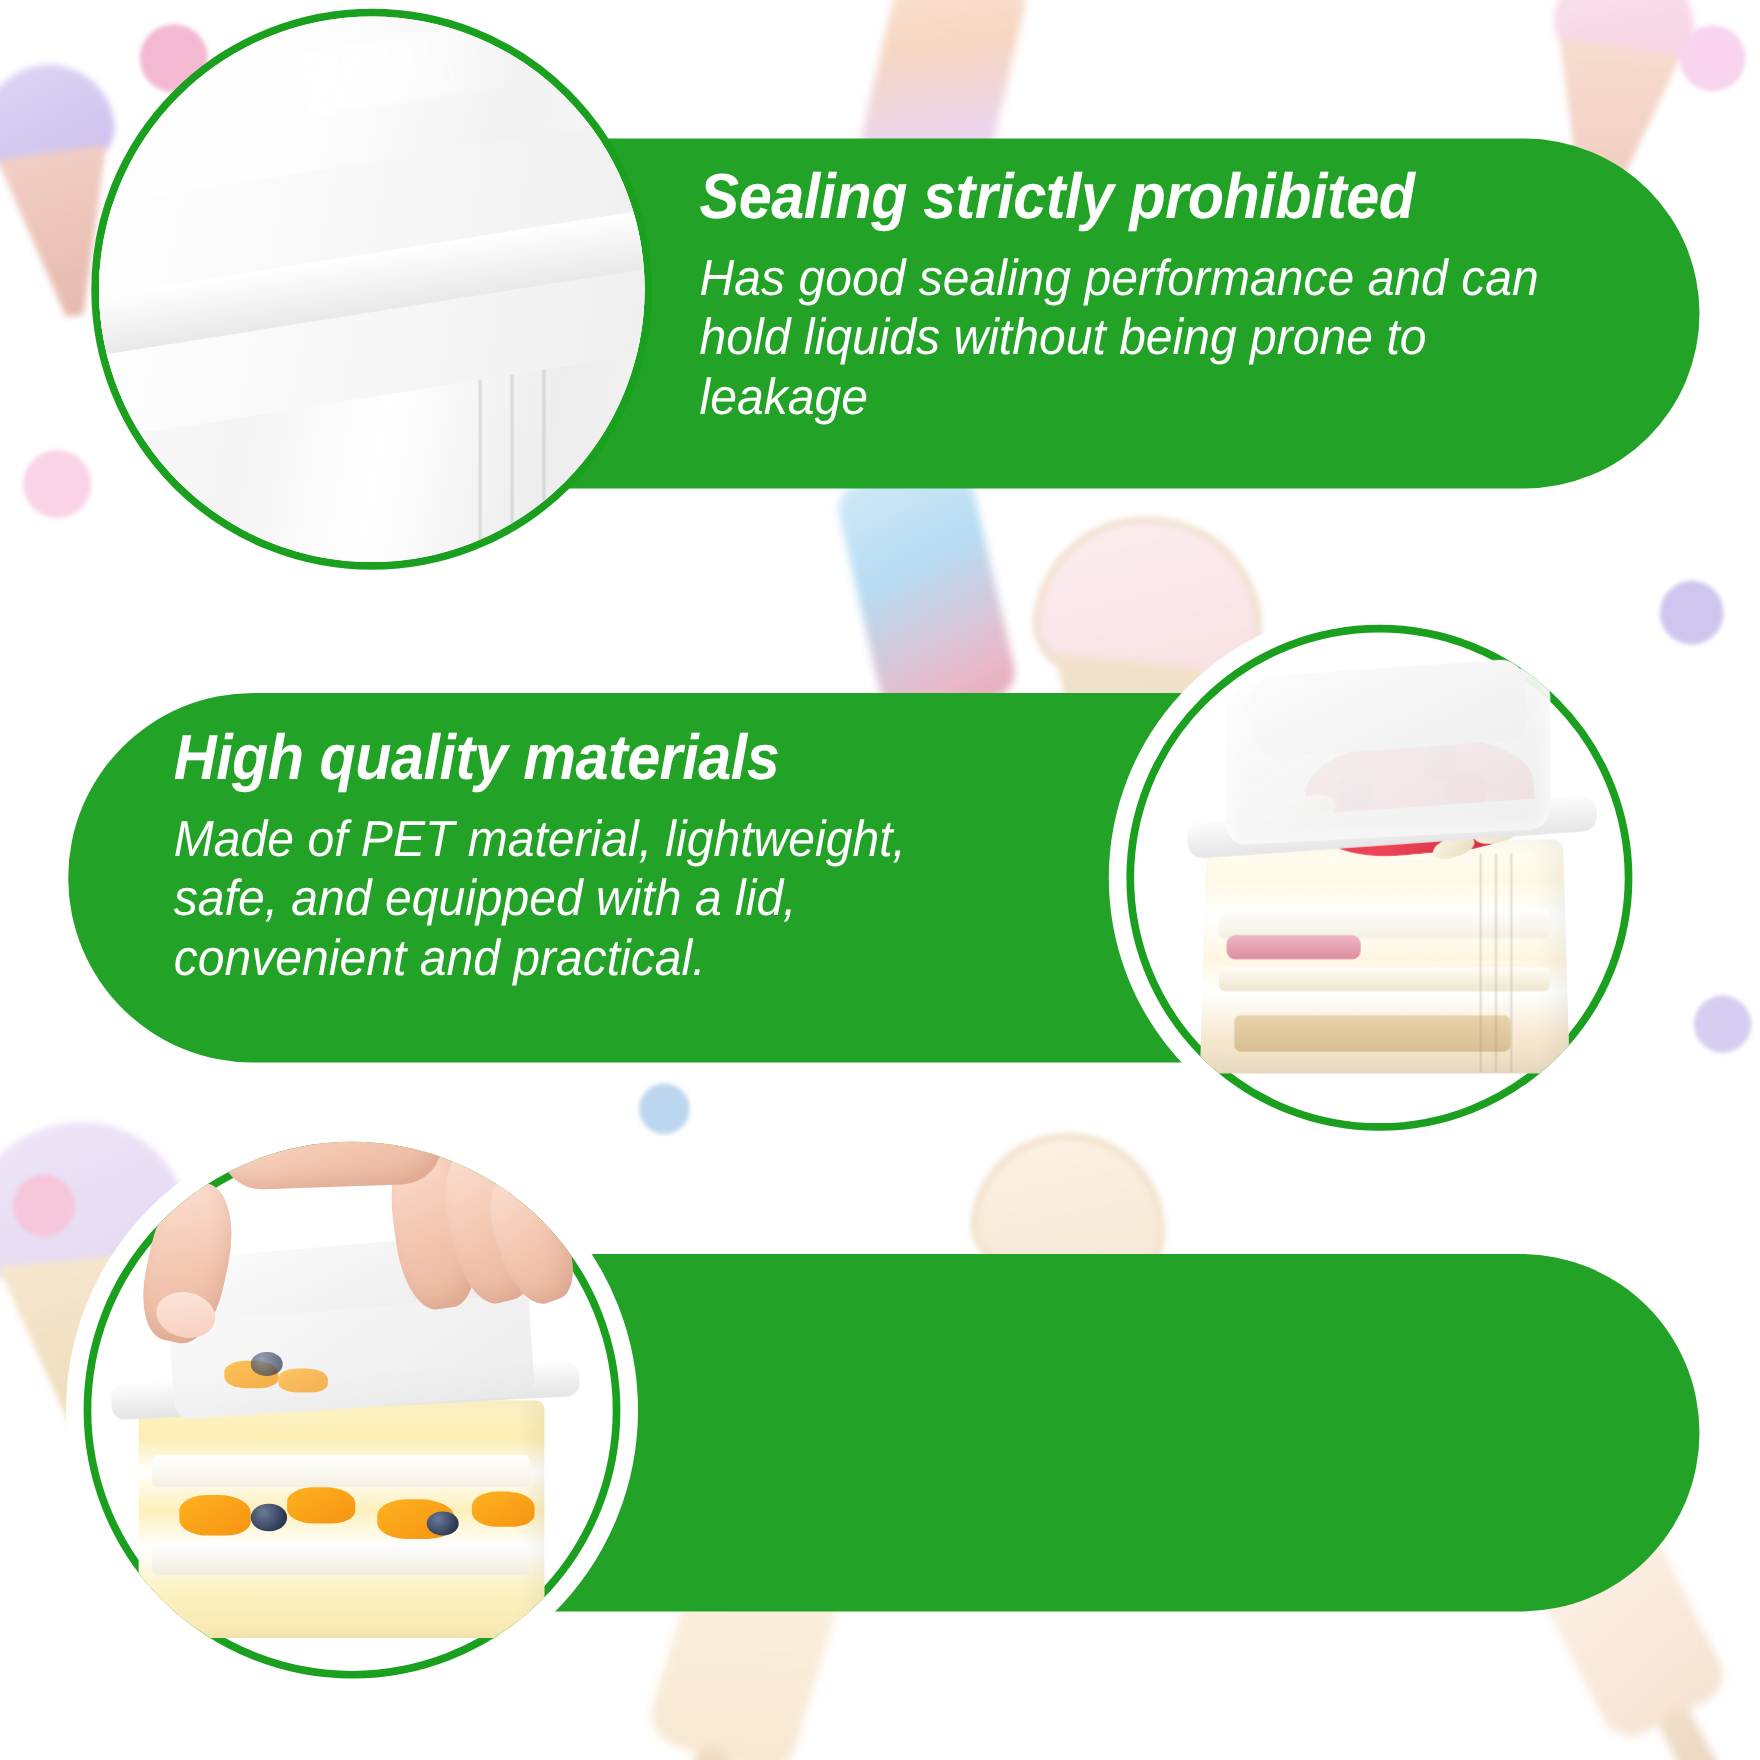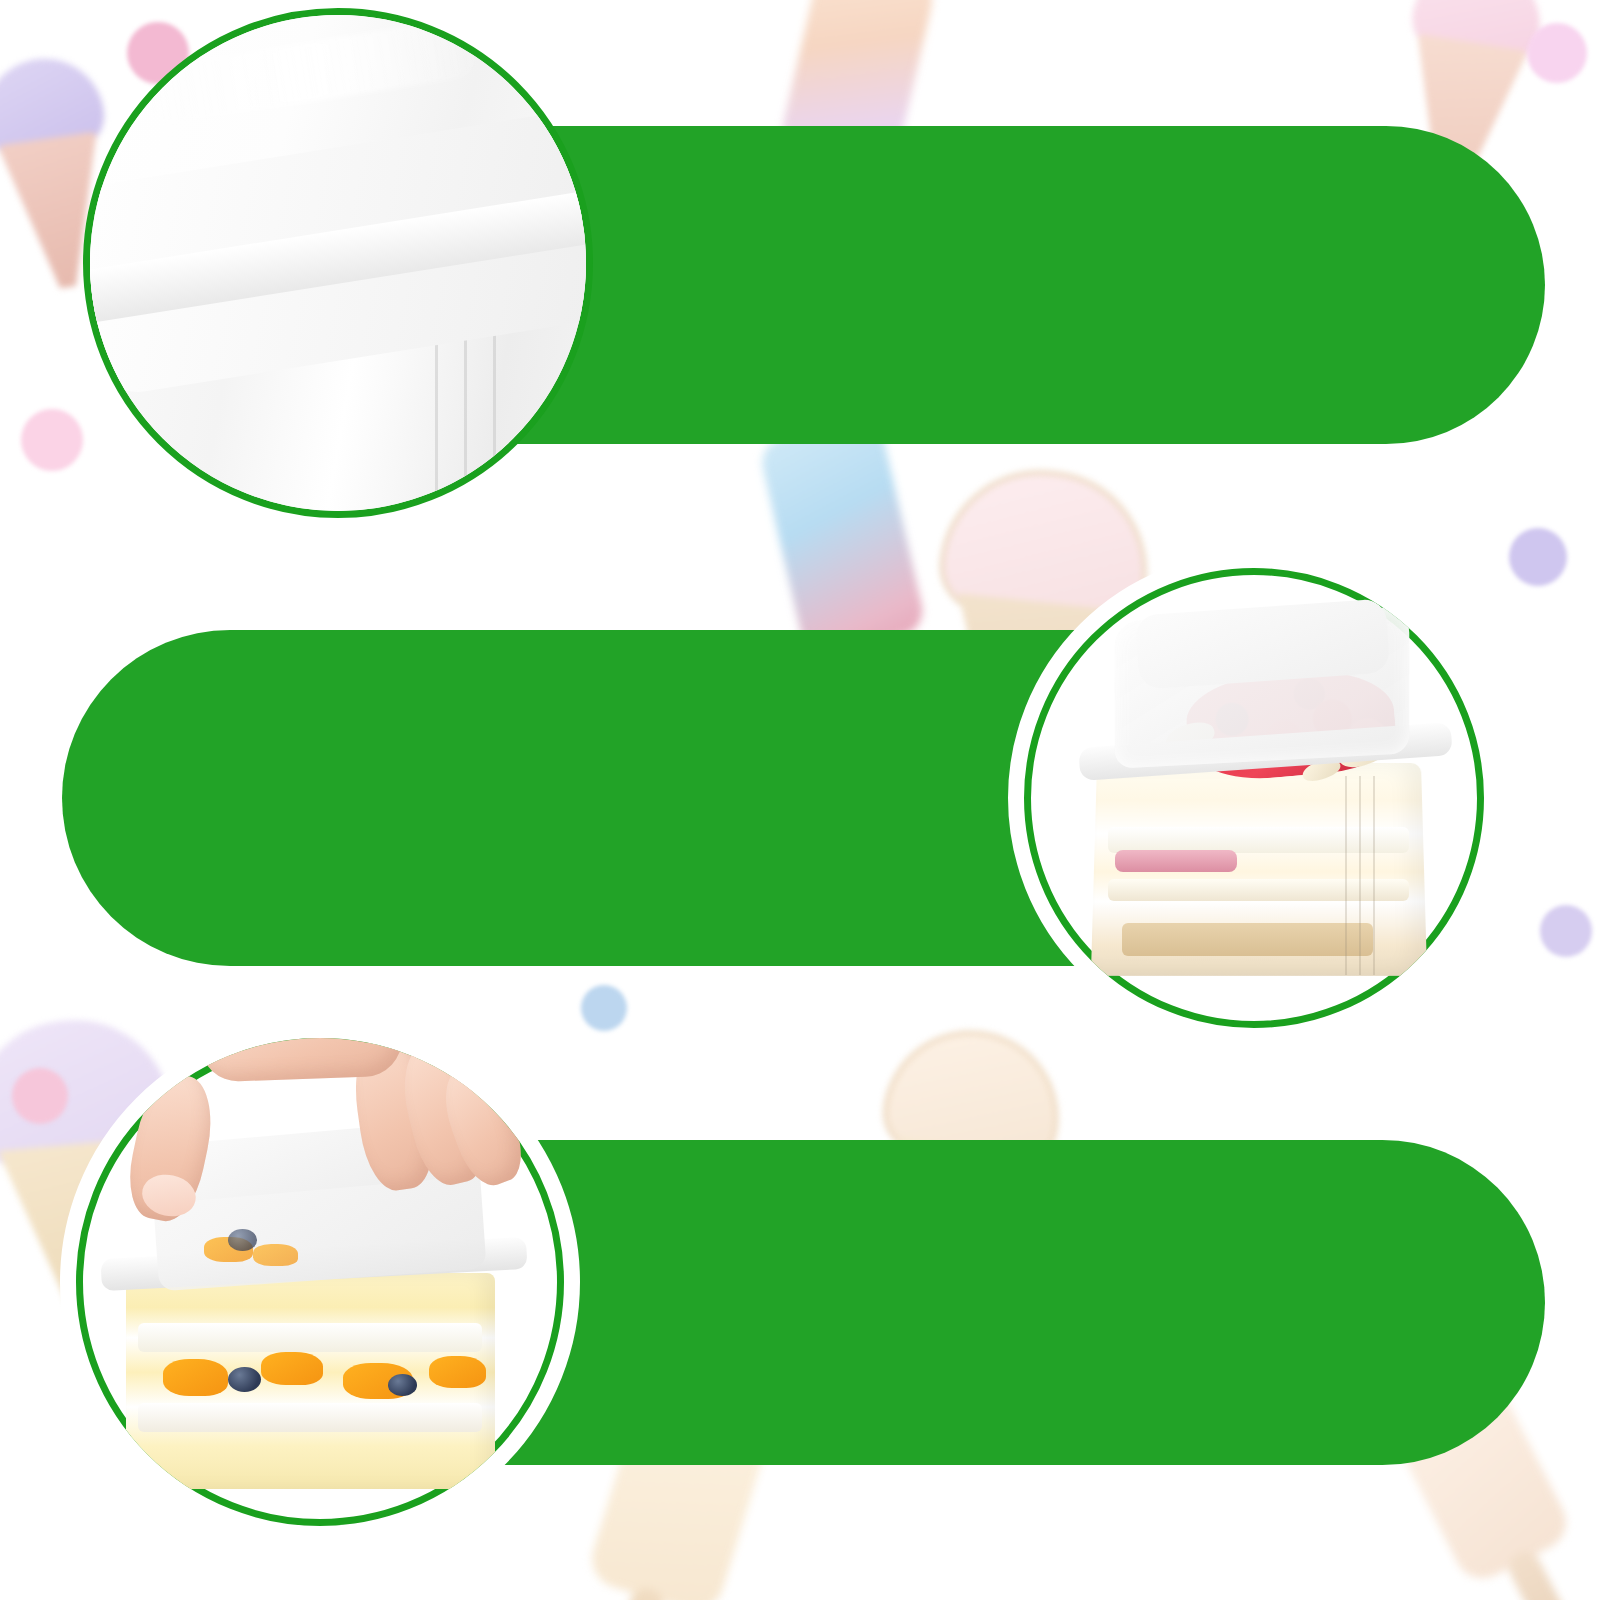--- a/index.html
+++ b/index.html
@@ -268,20 +268,24 @@
         <div class="lid-rib" style="left:69%;"></div>
         <div class="lid-rib" style="left:74%;"></div>
         <div class="lid-top"></div>
         <div class="lid-top2"></div>
         <div class="lid-edge"></div>
         <div class="lid-gloss"></div>
       </div>
     </div>
   </div>
 
+  <div class="panel-text" style="left: 636px; top: 150px; width: 810px; color: rgb(255, 255, 255);">
+    <div class="p-title">Sealing strictly prohibited</div>
+    <div class="p-body" style="margin-top:18px;">Has good sealing performance and can hold liquids without being prone to leakage</div>
+  </div>
 
   <div class="panel" style="left: 62px; top: 630px; width: 1235px; height: 336px; background: rgb(34, 163, 39);"></div>
 
   <div class="bubble ringwhite" style="left: 1008px; top: 552px; width: 492px; height: 492px; outline-color: rgb(26, 160, 30);">
     <div class="photo">
       <div class="cup2">
         <div class="c2-body"></div>
         <div class="cream-layer" style="left:8%;top:58%;width:84%;height:7%;background:linear-gradient(180deg,#ffffff,#f4f0e2);"></div>
         <div class="cream-layer" style="left:8%;top:72%;width:84%;height:6%;background:linear-gradient(180deg,#fffdf4,#efe6d2);"></div>
         <div class="cream-layer" style="left:10%;top:64%;width:34%;height:6%;background:linear-gradient(180deg,#f0b8c6,#dc8ea2);border-radius:8px;"></div>
@@ -294,20 +298,24 @@
         <div class="almond" style="left:34%;top:36%;width:13%;height:6%;"></div>
         <div class="almond" style="left:72%;top:34%;width:14%;height:7%;"></div>
         <div class="almond" style="left:62%;top:40%;width:11%;height:5%;"></div>
         <div class="c2-rimL"></div>
         <div class="c2-lid"></div>
         <div class="c2-lidtop"></div>
       </div>
     </div>
   </div>
 
+  <div class="panel-text" style="left: 158px; top: 660px; width: 790px; color: rgb(255, 255, 255);">
+    <div class="p-title">High quality materials</div>
+    <div class="p-body" style="margin-top:18px;">Made of PET material, lightweight, safe, and equipped with a lid, convenient and practical.</div>
+  </div>
 
   <div class="panel" style="left: 300px; top: 1140px; width: 1245px; height: 325px; background: rgb(34, 163, 39);"></div>
 
   <div class="bubble ringwhite" style="left: 60px; top: 1022px; width: 520px; height: 520px; outline-color: rgb(26, 160, 30);">
     <div class="photo">
       <div class="cup3">
         <div class="c3-body"></div>
         <div class="cream-layer" style="left:8%;top:52%;width:84%;height:8%;background:linear-gradient(180deg,#ffffff,#f3f0e2);"></div>
         <div class="cream-layer" style="left:8%;top:74%;width:84%;height:8%;background:linear-gradient(180deg,#ffffff,#f1ece0);"></div>
         <div class="mango" style="left:14%;top:62%;width:16%;height:10%;"></div>

